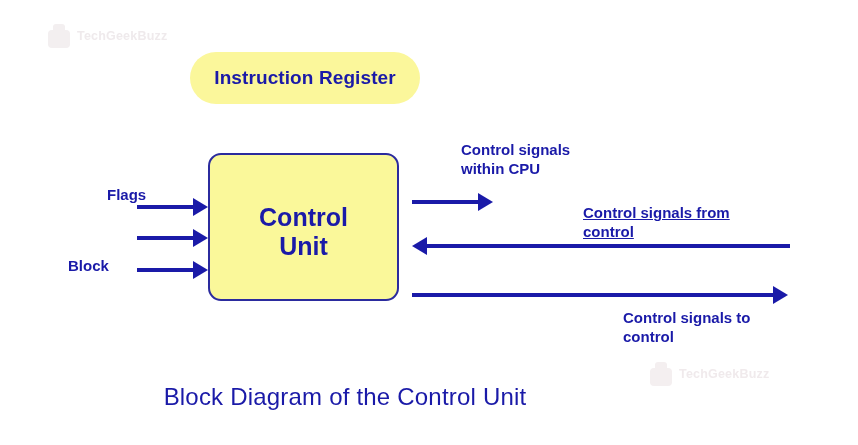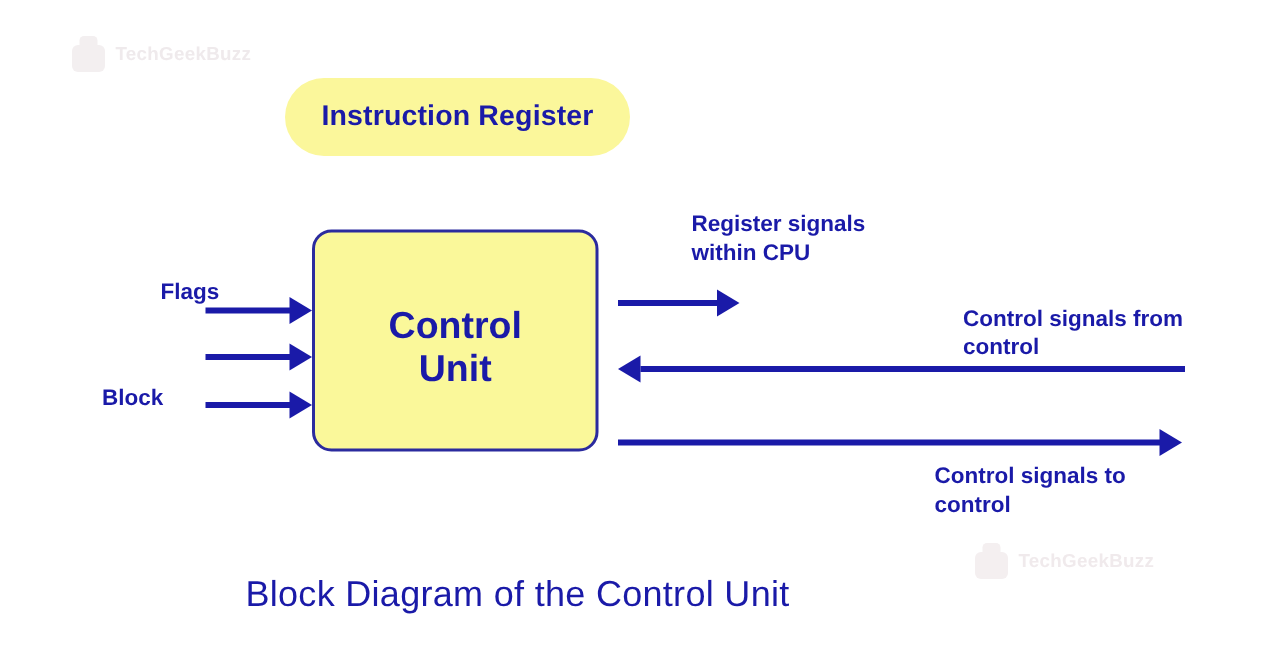--- a/index.html
+++ b/index.html
@@ -151,21 +151,21 @@
     position: absolute;
     font-size: 15px;
     font-weight: 700;
     color: #1a1aa8;
     line-height: 1.28;
     white-space: pre-line;
   }
   #label-flags        { left: 72px;  top: 185px; margin-left: 35px; }
   #label-clocks       { left: 68px;  top: 256px; }
   #label-within-cpu   { left: 461px; top: 140px; }
-  #label-from-control { left: 642px; top: 203px; }
+  #label-from-control { left: 583px; top: 203px; text-decoration: underline; }
   #label-to-control   { left: 623px; top: 308px; }
 
   
   #diagram-caption {
     position: absolute;
     left: 0;
     top: 383px;
     width: 690px;
     text-align: center;
     font-size: 24px;
@@ -217,21 +217,21 @@
 
   <div class="conn" id="line-from-control"></div>
   <div class="arrowhead left" id="head-from-control"></div>
 
   <div class="conn" id="line-to-control"></div>
   <div class="arrowhead right" id="head-to-control"></div>
 
   <div class="side-label" id="label-flags">Flags</div>
   <div class="side-label" id="label-clocks">Block</div>
 
-  <div class="side-label" id="label-within-cpu">Register signals
+  <div class="side-label" id="label-within-cpu">Control signals
 within CPU</div>
   <div class="side-label" id="label-from-control">Control signals from
 control</div>
   <div class="side-label" id="label-to-control">Control signals to
 control</div>
 
   <div id="diagram-caption">Block Diagram of the Control Unit</div>
 
 </div>
 

